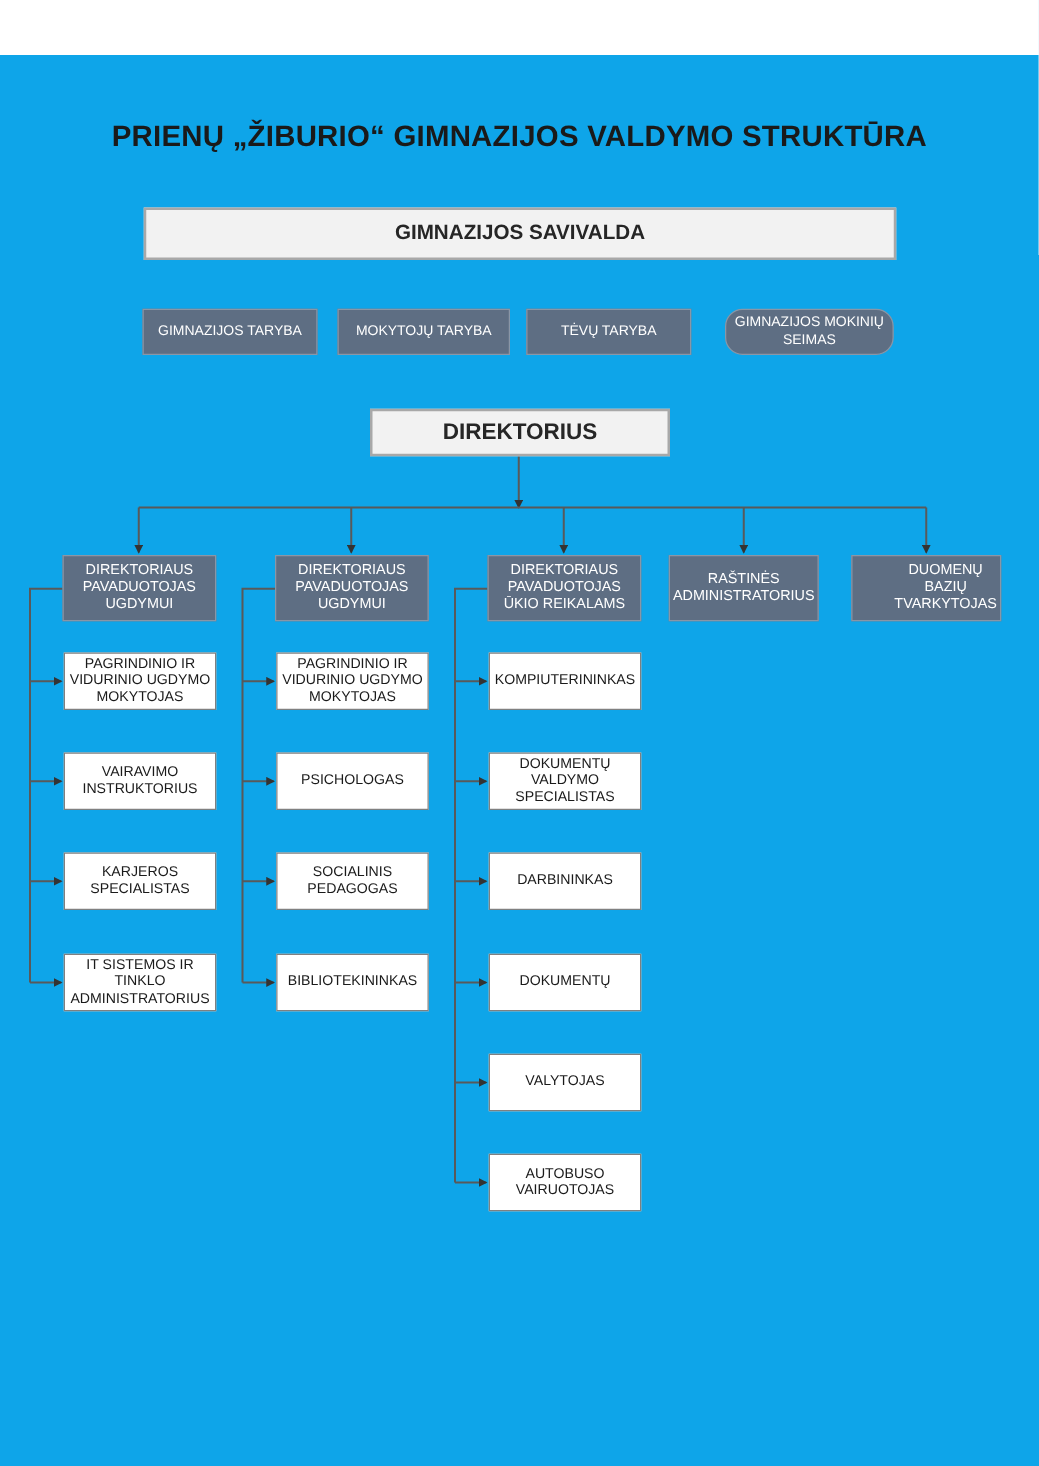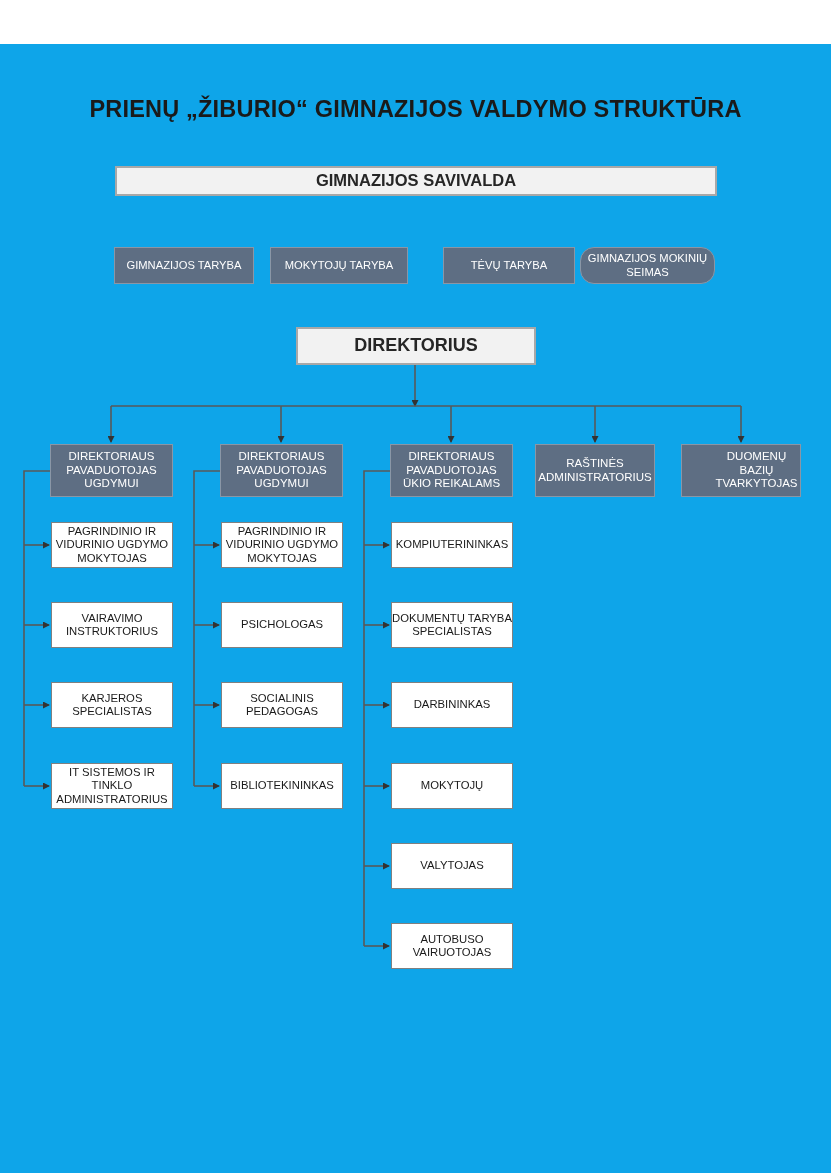--- a/index.html
+++ b/index.html
@@ -63,26 +63,26 @@
     background: #5e6e83;
     border: 1.5px solid #8a96a6;
     color: #ffffff;
   }
   
   .box-plain {
     background: #ffffff;
     border: 1.5px solid #808080;
     color: #1a1a1a;
   }
-  .savivalda  { left: 115px; top: 122px;  width: 602px; height: 30px; font-size: 16.5px; }
+  .savivalda  { left: 115px; top: 122px;  width: 602px; height: 42px; font-size: 16.5px; }
   .direktorius{ left: 296px; top: 283px;  width: 240px; height: 38px; font-size: 18px; }
   .council    { top: 203px; height: 37px; font-size: 11.2px; }
   .c0 { left: 114px; width: 140px; }
   .c1 { left: 270px; width: 138px; }
-  .c2 { left: 443px; width: 132px; }
+  .c2 { left: 421px; width: 132px; }
   .c3 { left: 580px; width: 135px; border-radius: 14px; }
   .head { top: 400px; height: 53px; font-size: 11.5px; }
   .h0 { left: 50px;  width: 123px; }
   .h1 { left: 220px; width: 123px; }
   .h2 { left: 390px; width: 123px; }
   .h3 { left: 535px; width: 120px; }
   .h4 { left: 681px; width: 120px; padding-left: 31px; }
   .leaf { width: 122px; height: 46px; font-size: 11.3px; }
   .col0 { left: 51px; }
   .col1 { left: 221px; }
@@ -195,27 +195,27 @@
     <span class="txt">BIBLIOTEKININKAS</span>
   </div>
   <div class="node box-plain leaf col1" style="top:638px">
     <span class="txt">SOCIALINIS PEDAGOGAS</span>
   </div>
 
   <div class="node box-plain leaf col2" style="top:478px">
     <span class="txt">KOMPIUTERININKAS</span>
   </div>
   <div class="node box-plain leaf col2" style="top:558px">
-    <span class="txt">DOKUMENTŲ TARYBA SPECIALISTAS</span>
+    <span class="txt">DOKUMENTŲ VALDYMO SPECIALISTAS</span>
   </div>
   <div class="node box-plain leaf col2" style="top:638px">
     <span class="txt">DARBININKAS</span>
   </div>
   <div class="node box-plain leaf col2" style="top:719px">
-    <span class="txt">MOKYTOJŲ</span>
+    <span class="txt">DOKUMENTŲ</span>
   </div>
   <div class="node box-plain leaf col2" style="top:799px">
     <span class="txt">VALYTOJAS</span>
   </div>
   <div class="node box-plain leaf col2" style="top:879px">
     <span class="txt">AUTOBUSO VAIRUOTOJAS</span>
   </div>
 
 </div>
 

